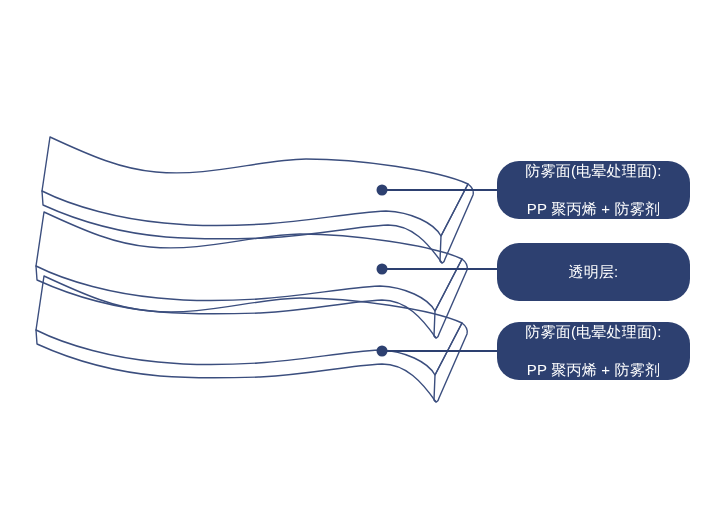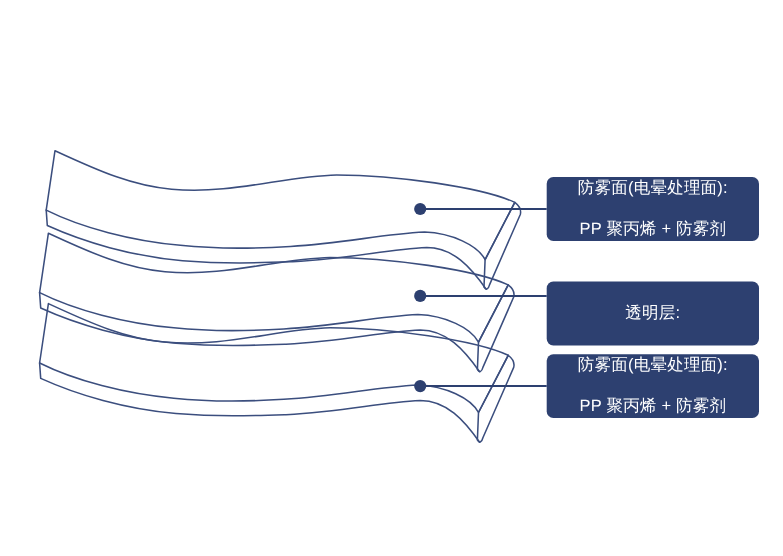--- a/index.html
+++ b/index.html
@@ -10,29 +10,29 @@
     overflow:hidden;
     font-family:"Liberation Sans","DejaVu Sans",sans-serif;
   }
   .stage svg{position:absolute;left:0;top:0;}
   .sheet-line{fill:none;stroke:var(--outline,#3b4e7e);stroke-width:1.4;stroke-linejoin:round;stroke-linecap:round;}
   .callout-line{stroke:var(--accent,#2d4070);stroke-width:1.8;}
   .callout-dot{fill:var(--accent,#2d4070);}
   .card{
     position:absolute;left:497px;width:193px;height:58px;
     background:var(--accent,#2d4070);
-    border-radius:6px;
+    border-radius:22px;
     color:var(--label-text,#fff);
     display:flex;flex-direction:column;align-items:center;justify-content:center;
     font-size:15px;line-height:22px;text-align:center;
     letter-spacing:0.2px;
     gap:16px;
   }
   .card-top{top:161px;}
-  .card-middle{top:256px;}
+  .card-middle{top:243px;}
   .card-bottom{top:322px;}
 </style>
 </head>
 <body>
 
 <div class="stage">
 
   <svg width="712" height="505" viewBox="0 0 712 505" aria-hidden="true">
     <defs>
       <g id="sheet">

